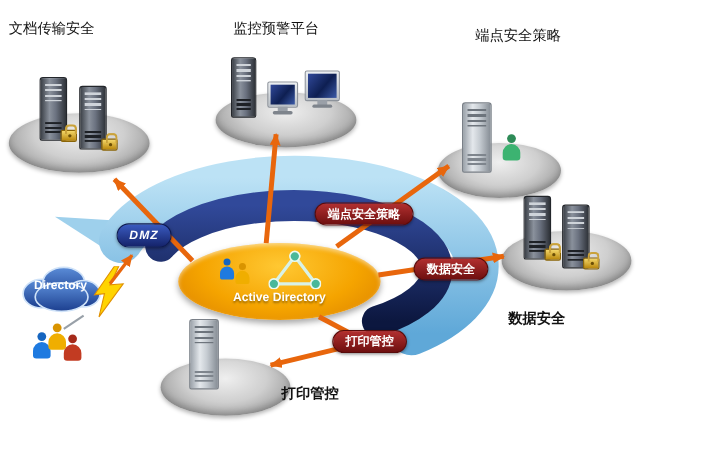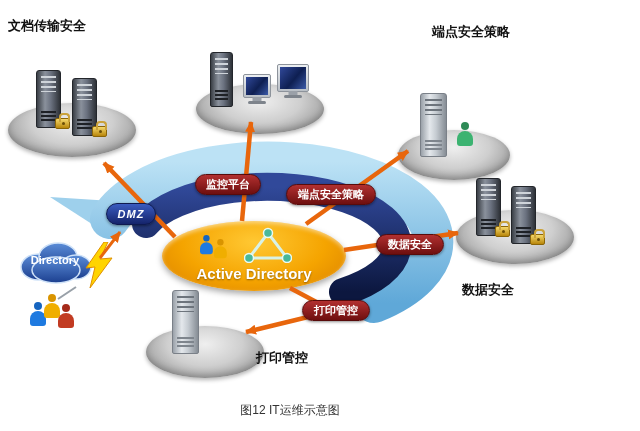--- a/index.html
+++ b/index.html
@@ -2,21 +2,21 @@
 <html><head>
 <meta charset="utf-8">
 <style>
   * { margin:0; padding:0; box-sizing:border-box; }
   body { background:#fff; font-family:"Liberation Sans","DejaVu Sans",sans-serif; }
   .canvas { position:relative; width:640px; height:431px; background:#fff; overflow:hidden; }
   .layer { position:absolute; left:0; top:0; pointer-events:none; }
   .z1{z-index:1}.z4{z-index:4}.z5{z-index:5}
 
   
-  .toplabel { position:absolute; font-size:13px; font-weight:bold; color:#111; z-index:7; white-space:nowrap; }
+  .toplabel { position:absolute; font-size:13px; font-weight:normal; color:#111; z-index:7; white-space:nowrap; }
   .sidelabel { position:absolute; font-size:13px; font-weight:bold; color:#111; z-index:7; white-space:nowrap; }
   .caption { position:absolute; top:402px; left:0; width:580px; text-align:center; font-size:12px; color:#333; z-index:7; }
 
   
   .platform { position:absolute; border-radius:50%;
     background:radial-gradient(ellipse at 50% 35%, #efefef 0%, #cfcfcf 45%, #9d9d9d 80%, #8a8a8a 100%);
     box-shadow:0 2px 4px rgba(0,0,0,.3), inset 0 -3px 6px rgba(0,0,0,.2); z-index:2; }
 
   
   .srv { position:absolute; border-radius:3px 3px 2px 2px; border:1px solid #23262b; z-index:3;
@@ -49,21 +49,21 @@
   .person.blue .p-head{background:#1565c0}.person.blue .p-torso{background:#1e7ae0}
   .person.gold .p-head{background:#d99400}.person.gold .p-torso{background:#f0ae00}
   .person.red  .p-head{background:#a52a1a}.person.red  .p-torso{background:#c23b22}
   .person.green .p-head{background:#2e8b57}.person.green .p-torso{background:#3cb371}
   .person.sm { transform:scale(.8); transform-origin:top left; }
 
   
   .hub { position:absolute; left:162px; top:221px; width:184px; height:70px; border-radius:50%; z-index:3;
     background:radial-gradient(ellipse at 50% 30%, #ffc833 0%, #f5a400 55%, #d97f00 100%);
     box-shadow:0 3px 6px rgba(0,0,0,.35), inset 0 2px 4px rgba(255,255,255,.5); }
-  .hub-label { position:absolute; left:0; right:0; top:44px; text-align:center; color:#fff; font-size:15px; font-weight:bold; text-shadow:0 1px 2px rgba(0,0,0,.4); }
+  .hub-label { position:absolute; left:0; right:0; top:44px; text-align:center; color:#fff; font-size:11px; font-weight:bold; text-shadow:0 1px 2px rgba(0,0,0,.4); }
 
   
   .pill { position:absolute; z-index:6; display:flex; align-items:center; justify-content:center;
     color:#fff; font-size:11px; font-weight:bold; white-space:nowrap;
     border-radius:11px; background:linear-gradient(#b23030,#6e0f0f); border:1px solid #580b0b;
     box-shadow:0 1px 3px rgba(0,0,0,.45); }
   .pill.dmz { background:linear-gradient(#3a5bc0,#15246b); border-color:#0e1a50; letter-spacing:1px;font-style:italic; }
 
   .cloud-text { position:absolute; left:14px; top:254px; width:82px; text-align:center; color:#fff;
     font-size:11px; font-weight:bold; z-index:5; }
@@ -187,25 +187,24 @@
       <path d="M 242 221 L 251 122" marker-end="url(#ah)"></path>
       <path d="M 306 224 L 408 151" marker-end="url(#ah)"></path>
       <path d="M 344 250 L 458 233" marker-end="url(#ah)"></path>
       <path d="M 290 288 L 322 305"></path>
       <path d="M 308 317 L 246 332" marker-end="url(#ah)"></path>
       <path d="M 100 258 L 120 232" stroke-width="3" marker-end="url(#ah)"></path>
     </g>
   </svg>
 
   <div class="pill dmz" style="left:106px;top:203px;width:50px;height:22px">DMZ</div>
-  <div class="pill" style="left:195px;top:174px;width:66px;height:21px">监控平台</div>
   <div class="pill" style="left:286px;top:184px;width:90px;height:21px">端点安全策略</div>
   <div class="pill" style="left:376px;top:234px;width:68px;height:21px">数据安全</div>
   <div class="pill" style="left:302px;top:300px;width:68px;height:21px">打印管控</div>
 
   <div class="toplabel" style="left:8px;top:17px">文档传输安全</div>
+  <div class="toplabel" style="left:212px;top:17px">监控预警平台</div>
   <div class="toplabel" style="left:432px;top:23px">端点安全策略</div>
   <div class="sidelabel" style="left:462px;top:281px">数据安全</div>
   <div class="sidelabel" style="left:256px;top:349px">打印管控</div>
 
-  <div class="caption">图12 IT运维示意图</div>
 
 </div>
 
 </body></html>

